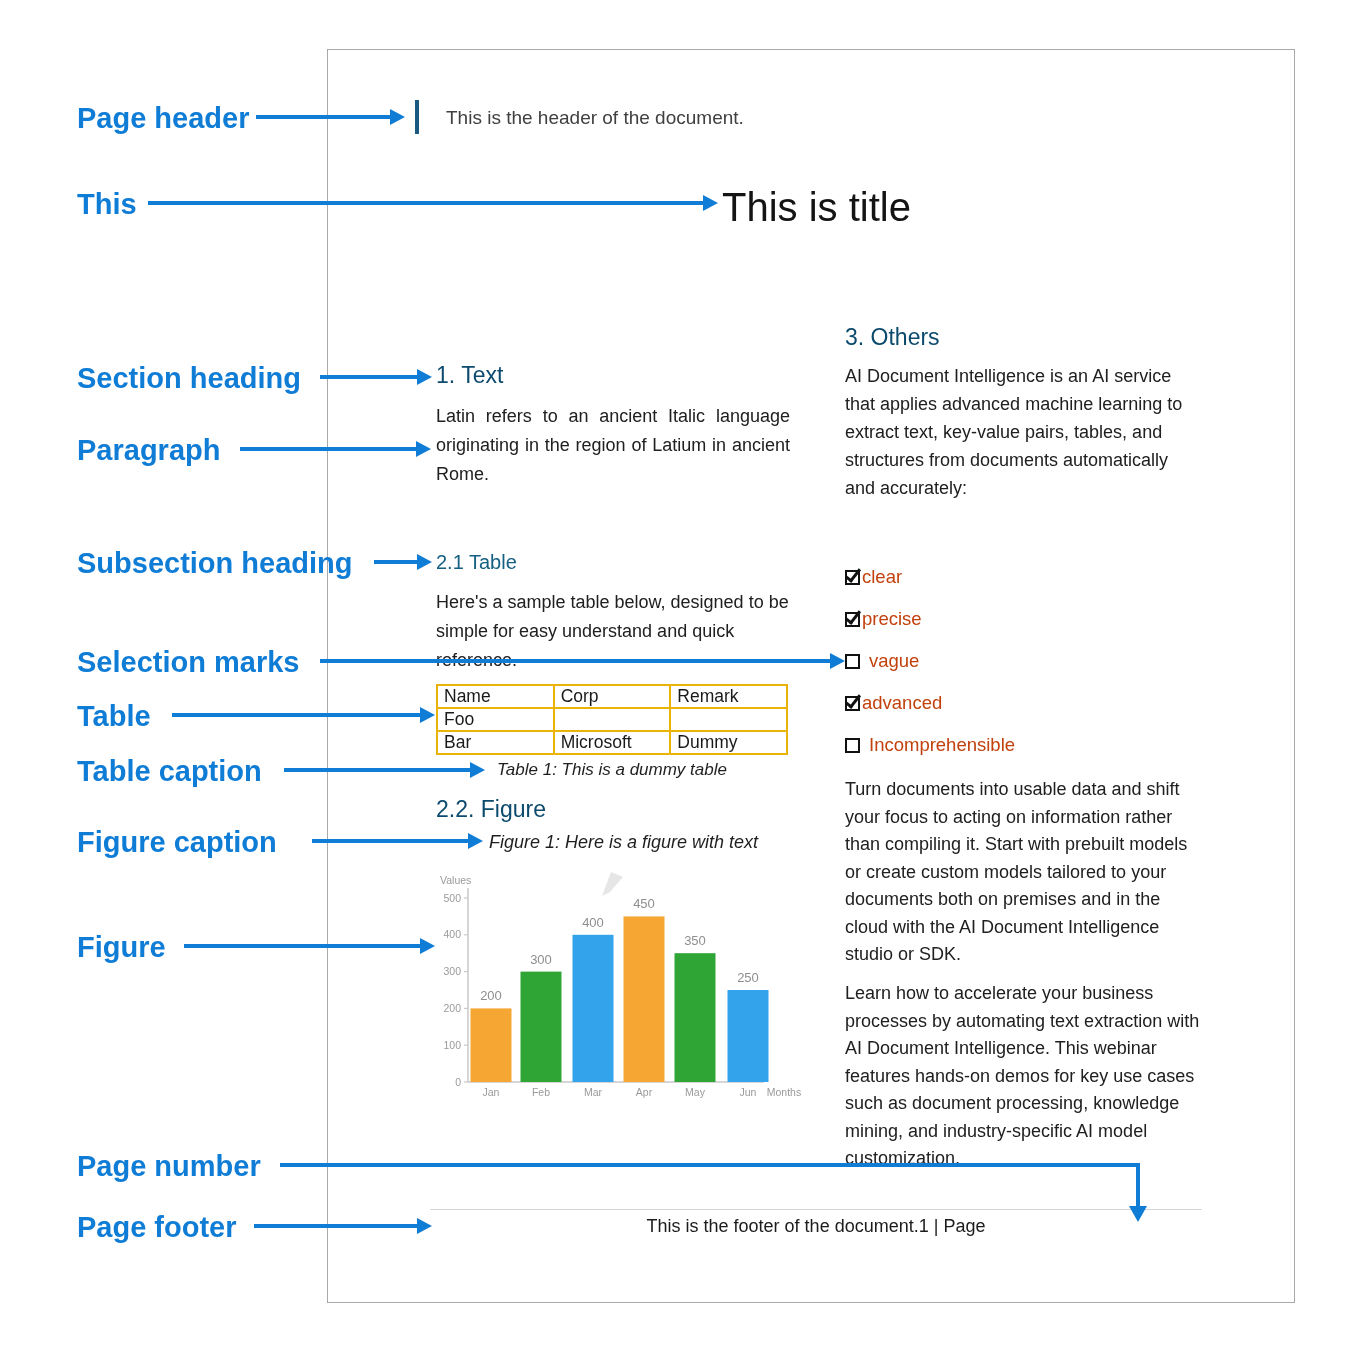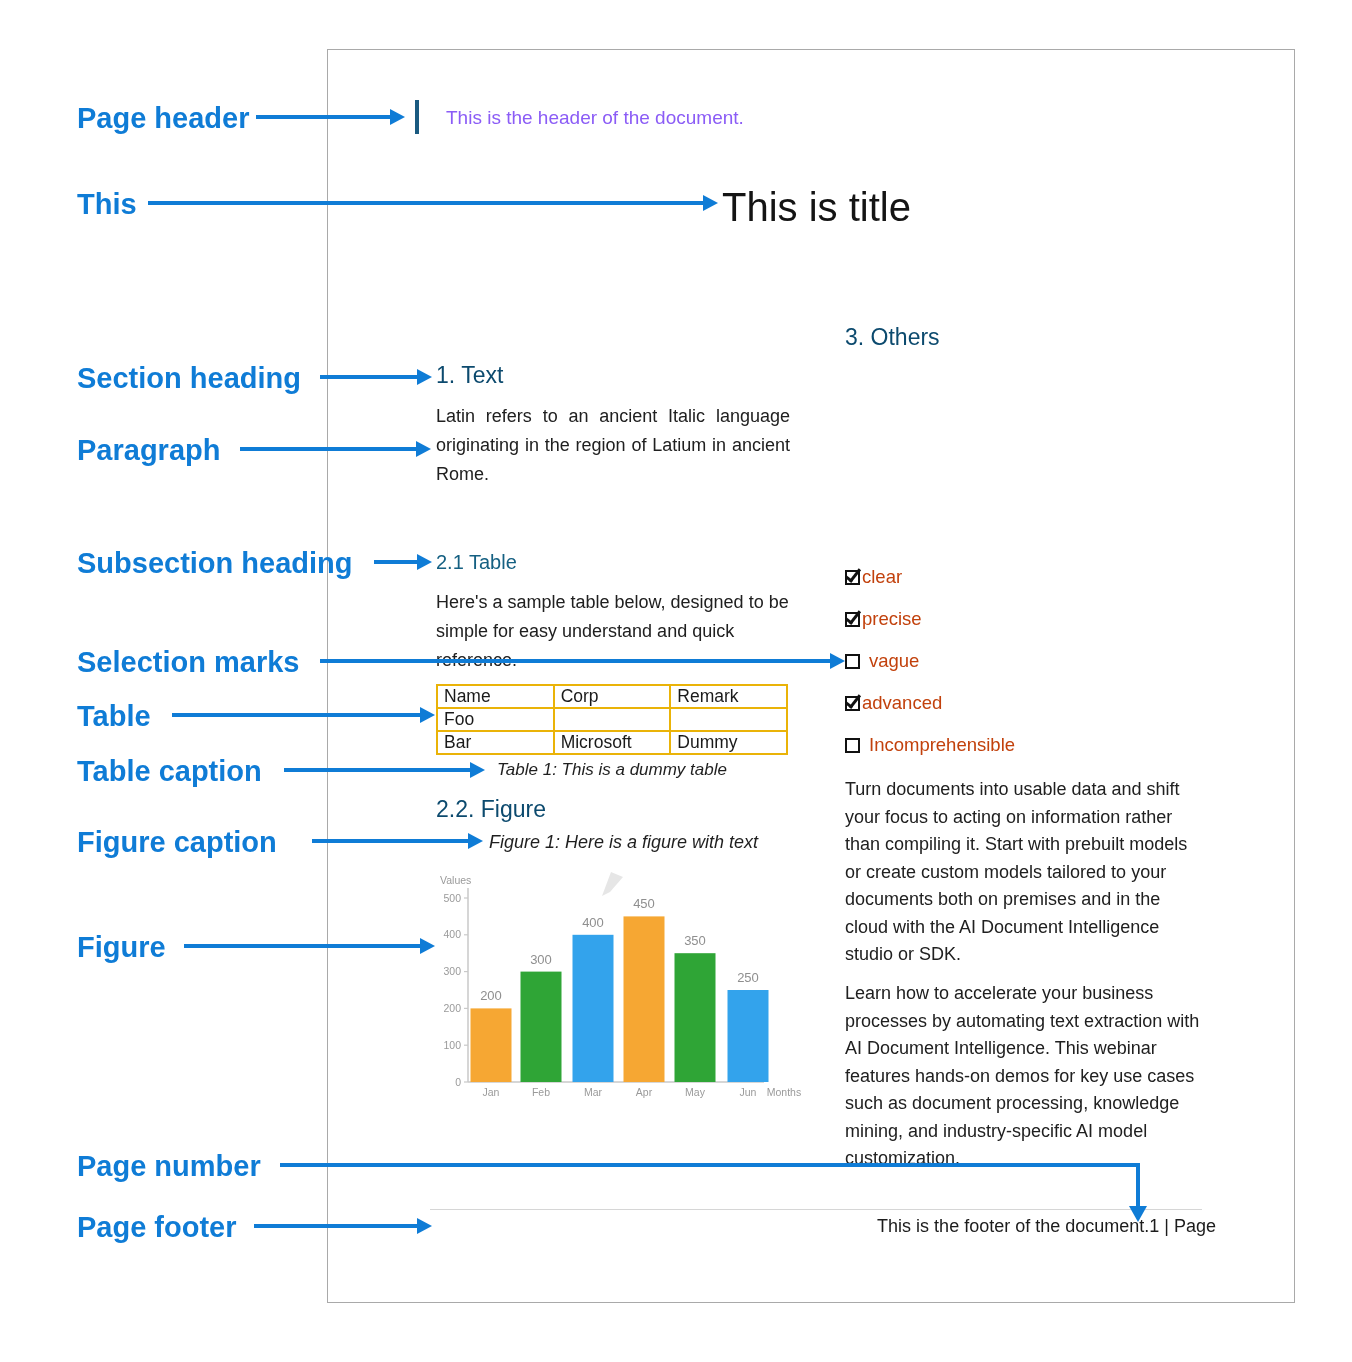--- a/index.html
+++ b/index.html
@@ -4,21 +4,21 @@
 <style>
   :root{ --accent:#0F7CD6; }
   *{margin:0;padding:0;box-sizing:border-box;}
   html,body{width:1352px;height:1362px;background:#ffffff;overflow:hidden;
     font-family:"Liberation Sans", sans-serif;}
   .abs{position:absolute;}
   
   .page{position:absolute;left:327px;top:49px;width:968px;height:1254px;
     border:1.5px solid #a9a9a9;background:#ffffff;}
   .hdr-bar{position:absolute;left:87px;top:50px;width:3.5px;height:34px;background:#1A5A80;}
-  .hdr-text{position:absolute;left:118px;top:57px;font-size:19px;color:#8b5cf6;}
+  .hdr-text{position:absolute;left:118px;top:57px;font-size:19px;color:#404040;}
   .doc-title{position:absolute;left:394px;top:135px;font-size:40px;color:#141414;}
   .h-sec{position:absolute;font-size:23px;color:#0c4a6e;}
   .h-sub{position:absolute;font-size:20px;color:#156082;}
   .para{position:absolute;font-size:18px;line-height:29px;color:#202020;}
   .just{text-align:justify;}
   .colL{left:108px;width:354px;}
   .colR{left:517px;width:358px;line-height:28px;}
   table.doc{position:absolute;left:108px;top:634px;width:352px;border-collapse:collapse;
     font-size:17.5px;color:#1a1a1a;table-layout:fixed;}
   table.doc td{border:2px solid #eab308;height:16px;padding:0 6px;overflow:hidden;}
@@ -28,21 +28,21 @@
   
   .cb-row{position:absolute;left:517px;font-size:18.5px;color:#c2410c;height:24px;}
   .cb{display:inline-block;width:15px;height:15px;border:2px solid #111;position:relative;
     vertical-align:-2px;margin-right:9px;}
   .cb-row.checked .cb{margin-right:2px;}
   .cb-row.checked .cb::after{content:"";position:absolute;left:2px;top:-6px;width:5px;height:13px;
     border-right:3px solid #111;border-bottom:3px solid #111;transform:rotate(38deg);}
   
   .f-div{position:absolute;left:102px;top:1159px;width:772px;height:1px;background:#d6d6d6;}
   .f-row{position:absolute;left:102px;top:1166px;width:772px;display:flex;
-    justify-content:flex-end;font-size:18px;color:#1c1c1c;margin-left:14px;}
+    justify-content:center;font-size:18px;color:#1c1c1c;}
   
   .ann{position:absolute;left:67px;font-weight:bold;font-size:29px;color:var(--accent);line-height:1.1;margin-left:10px;}
   .arrow{position:absolute;height:4px;background:var(--accent);}
   .arrow.head::after{content:"";position:absolute;right:-15px;top:-6px;width:0;height:0;
     border-left:15px solid var(--accent);border-top:8px solid transparent;border-bottom:8px solid transparent;}
   .vseg{position:absolute;width:4px;background:var(--accent);}
   .down-head{position:absolute;width:0;height:0;border-top:16px solid var(--accent);
     border-left:9px solid transparent;border-right:9px solid transparent;}
   .chart{position:absolute;left:104px;top:820px;width:376px;height:240px;}
   svg text{font-family:"Liberation Sans", sans-serif;}
@@ -118,20 +118,21 @@
       <rect x="242.5" y="83.19999999999999" width="41" height="128.8" fill="#2FA536"></rect>
       <text x="263" y="75.19999999999999" font-size="13" fill="#8f8f8f" text-anchor="middle">350</text>
       <text x="263" y="226" font-size="10.5" fill="#9a9a9a" text-anchor="middle">May</text>
       <rect x="295.5" y="120" width="41" height="92" fill="#33A3EC"></rect>
       <text x="316" y="112" font-size="13" fill="#8f8f8f" text-anchor="middle">250</text>
       <text x="316" y="226" font-size="10.5" fill="#9a9a9a" text-anchor="middle">Jun</text>
       <text x="352" y="226" font-size="10.5" fill="#9a9a9a" text-anchor="middle">Months</text>
     </svg>
 
   <div class="h-sec colR abs" style="top:273px">3. Others</div>
+  <div class="para colR" style="top:312px;line-height:28px">AI Document Intelligence is an AI service that applies advanced machine learning to extract text, key-value pairs, tables, and structures from documents automatically and accurately:</div>
 
   <div class="cb-row checked" style="top:516px">
     <span class="cb"></span><span>clear</span>
   </div>
   <div class="cb-row checked" style="top:558px">
     <span class="cb"></span><span>precise</span>
   </div>
   <div class="cb-row" style="top:600px">
     <span class="cb"></span><span>vague</span>
   </div>

